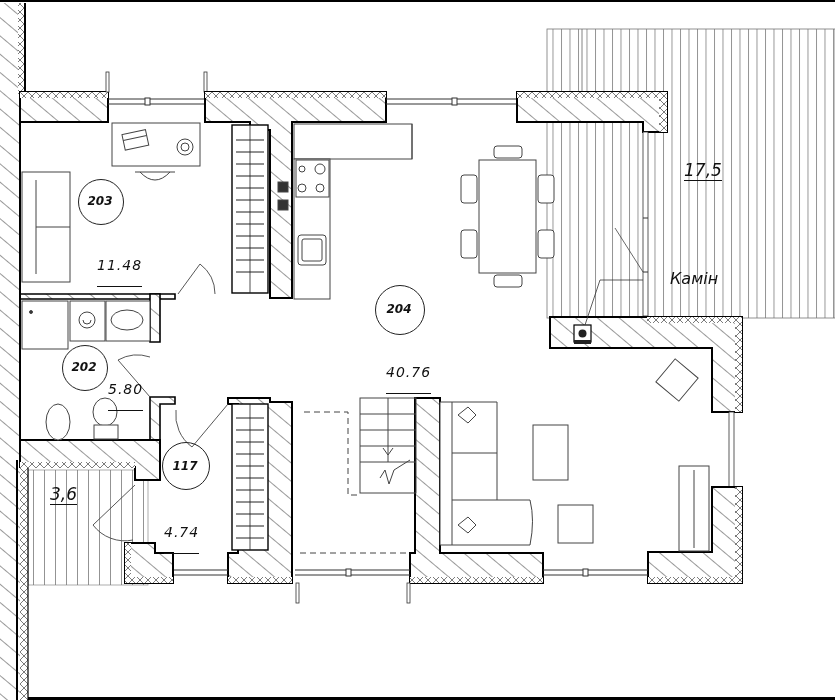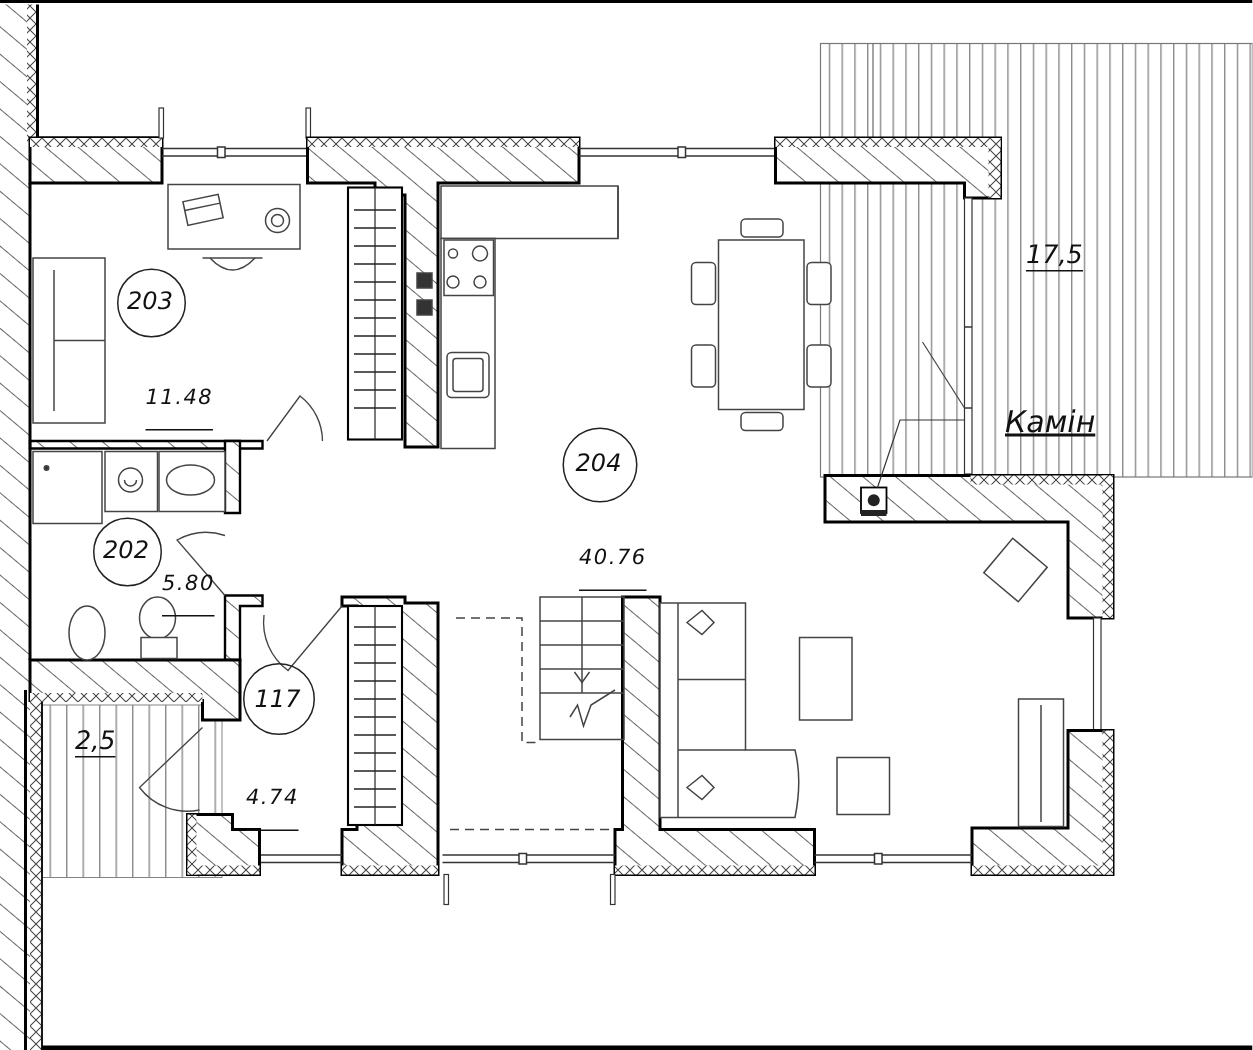--- a/index.html
+++ b/index.html
@@ -1,22 +1,22 @@
 <!DOCTYPE html>
 <html><head>
 <meta charset="utf-8">
 <style>
   html,body{margin:0;padding:0;background:#ffffff;}
   body{width:835px;height:700px;overflow:hidden;position:relative;font-family:"DejaVu Sans",sans-serif;}
   #plan{position:absolute;left:0;top:0;width:835px;height:700px;}
   .lbl{position:absolute;font-family:"DejaVu Sans",sans-serif;font-style:italic;color:#111;white-space:nowrap;line-height:1;}
-  .room-no{font-size:16px;transform:translate(-50%,-50%);}
+  .room-no{font-size:12px;transform:translate(-50%,-50%);font-weight:bold;}
   .area{font-size:14px;letter-spacing:1px;border-bottom:1.4px solid #111;padding-bottom:14px;}
   .area-sm{font-size:17px;border-bottom:1px solid #111;padding-bottom:1px;}
-  .callout{font-size:20px;text-decoration:underline;}
+  .callout{font-size:16px;}
   .circle{position:absolute;border:1px solid #222;border-radius:50%;background:transparent;}
 </style>
 </head>
 <body>
 
 <svg id="plan" viewBox="0 0 835 700" xmlns="http://www.w3.org/2000/svg">
   <defs>
     <pattern id="hatch" patternUnits="userSpaceOnUse" width="14" height="14" patternTransform="rotate(-50)">
       <rect width="14" height="14" fill="#fff"></rect>
       <line x1="0" y1="0" x2="0" y2="14" stroke="#333" stroke-width="1"></line>
@@ -290,14 +290,14 @@
 
 <div class="circle" style="left:162px;top:442px;width:46px;height:46px;"></div>
 <div class="lbl room-no" style="left:185px;top:466px;">117</div>
 <div class="lbl area" style="left:164px;top:525px;">4.74</div>
 
 <div class="circle" style="left:375px;top:285px;width:48px;height:48px;"></div>
 <div class="lbl room-no" style="left:399px;top:309px;">204</div>
 <div class="lbl area" style="left:386px;top:365px;">40.76</div>
 
 <div class="lbl area-sm" style="left:684px;top:162px;">17,5</div>
-<div class="lbl area-sm" style="left:50px;top:486px;">2,5</div>
+<div class="lbl area-sm" style="left:50px;top:486px;">3,6</div>
 <div class="lbl callout" style="left:670px;top:271px;">Камін</div>
 
 </body></html>

